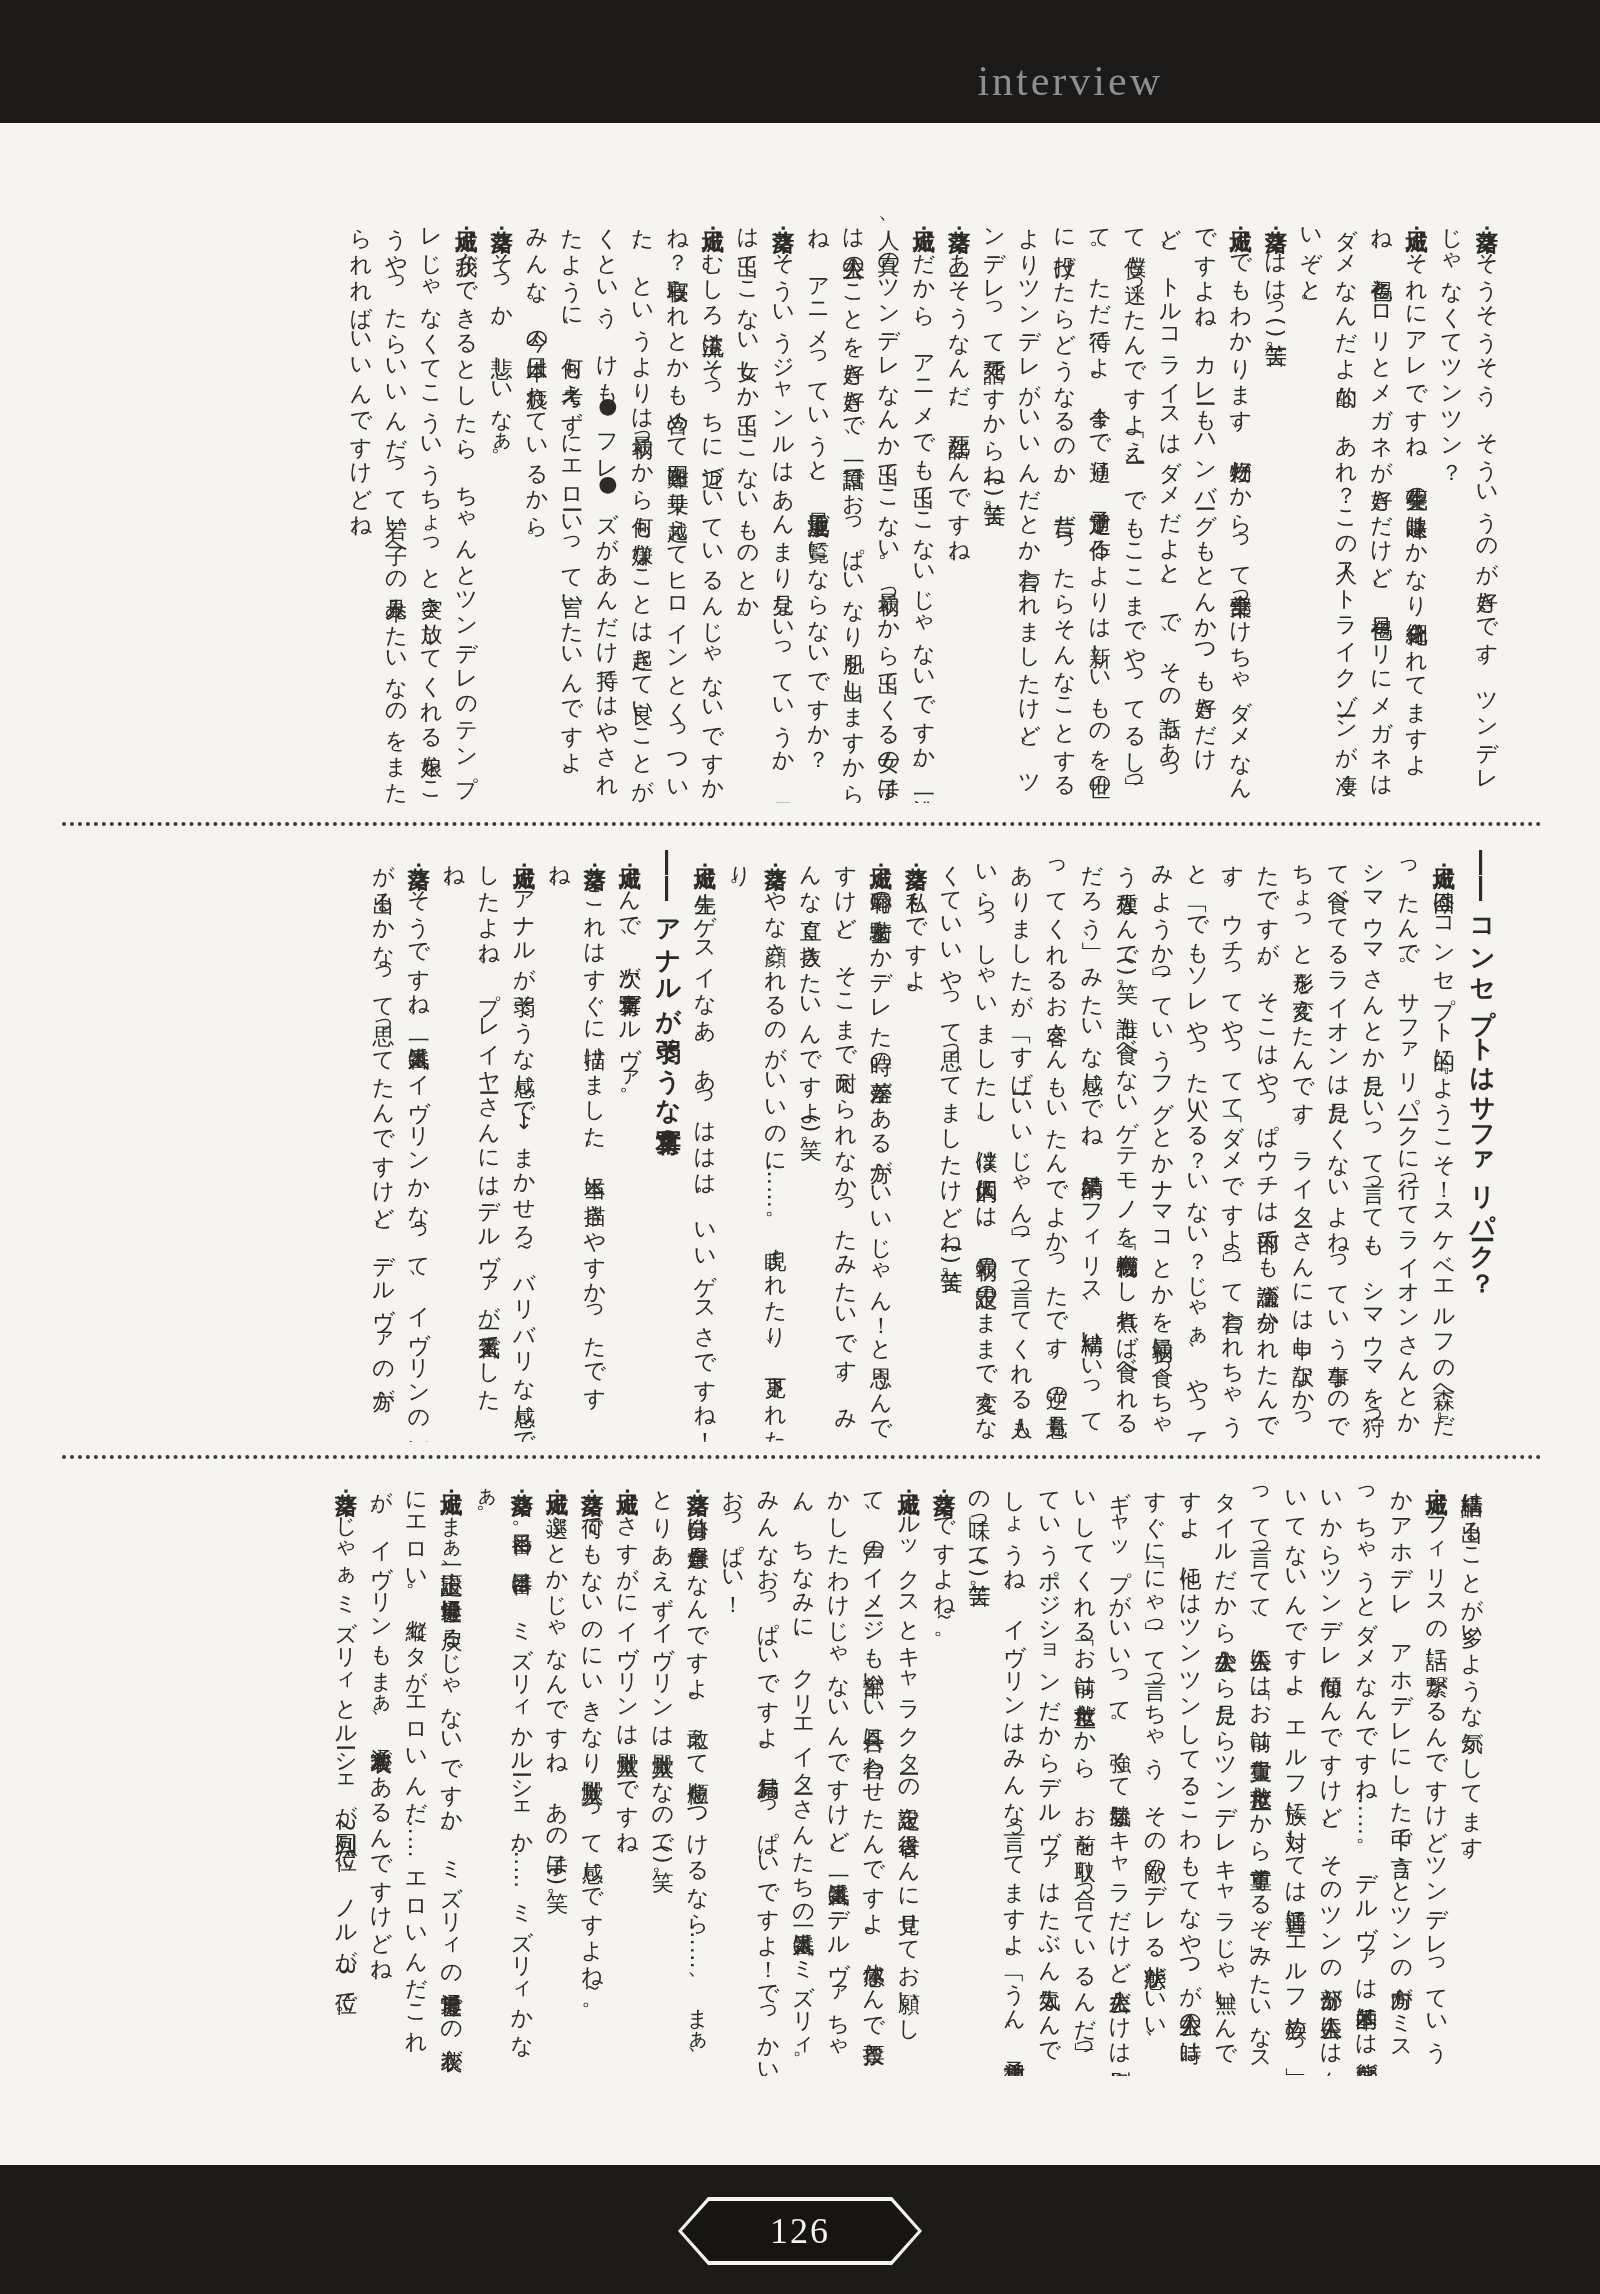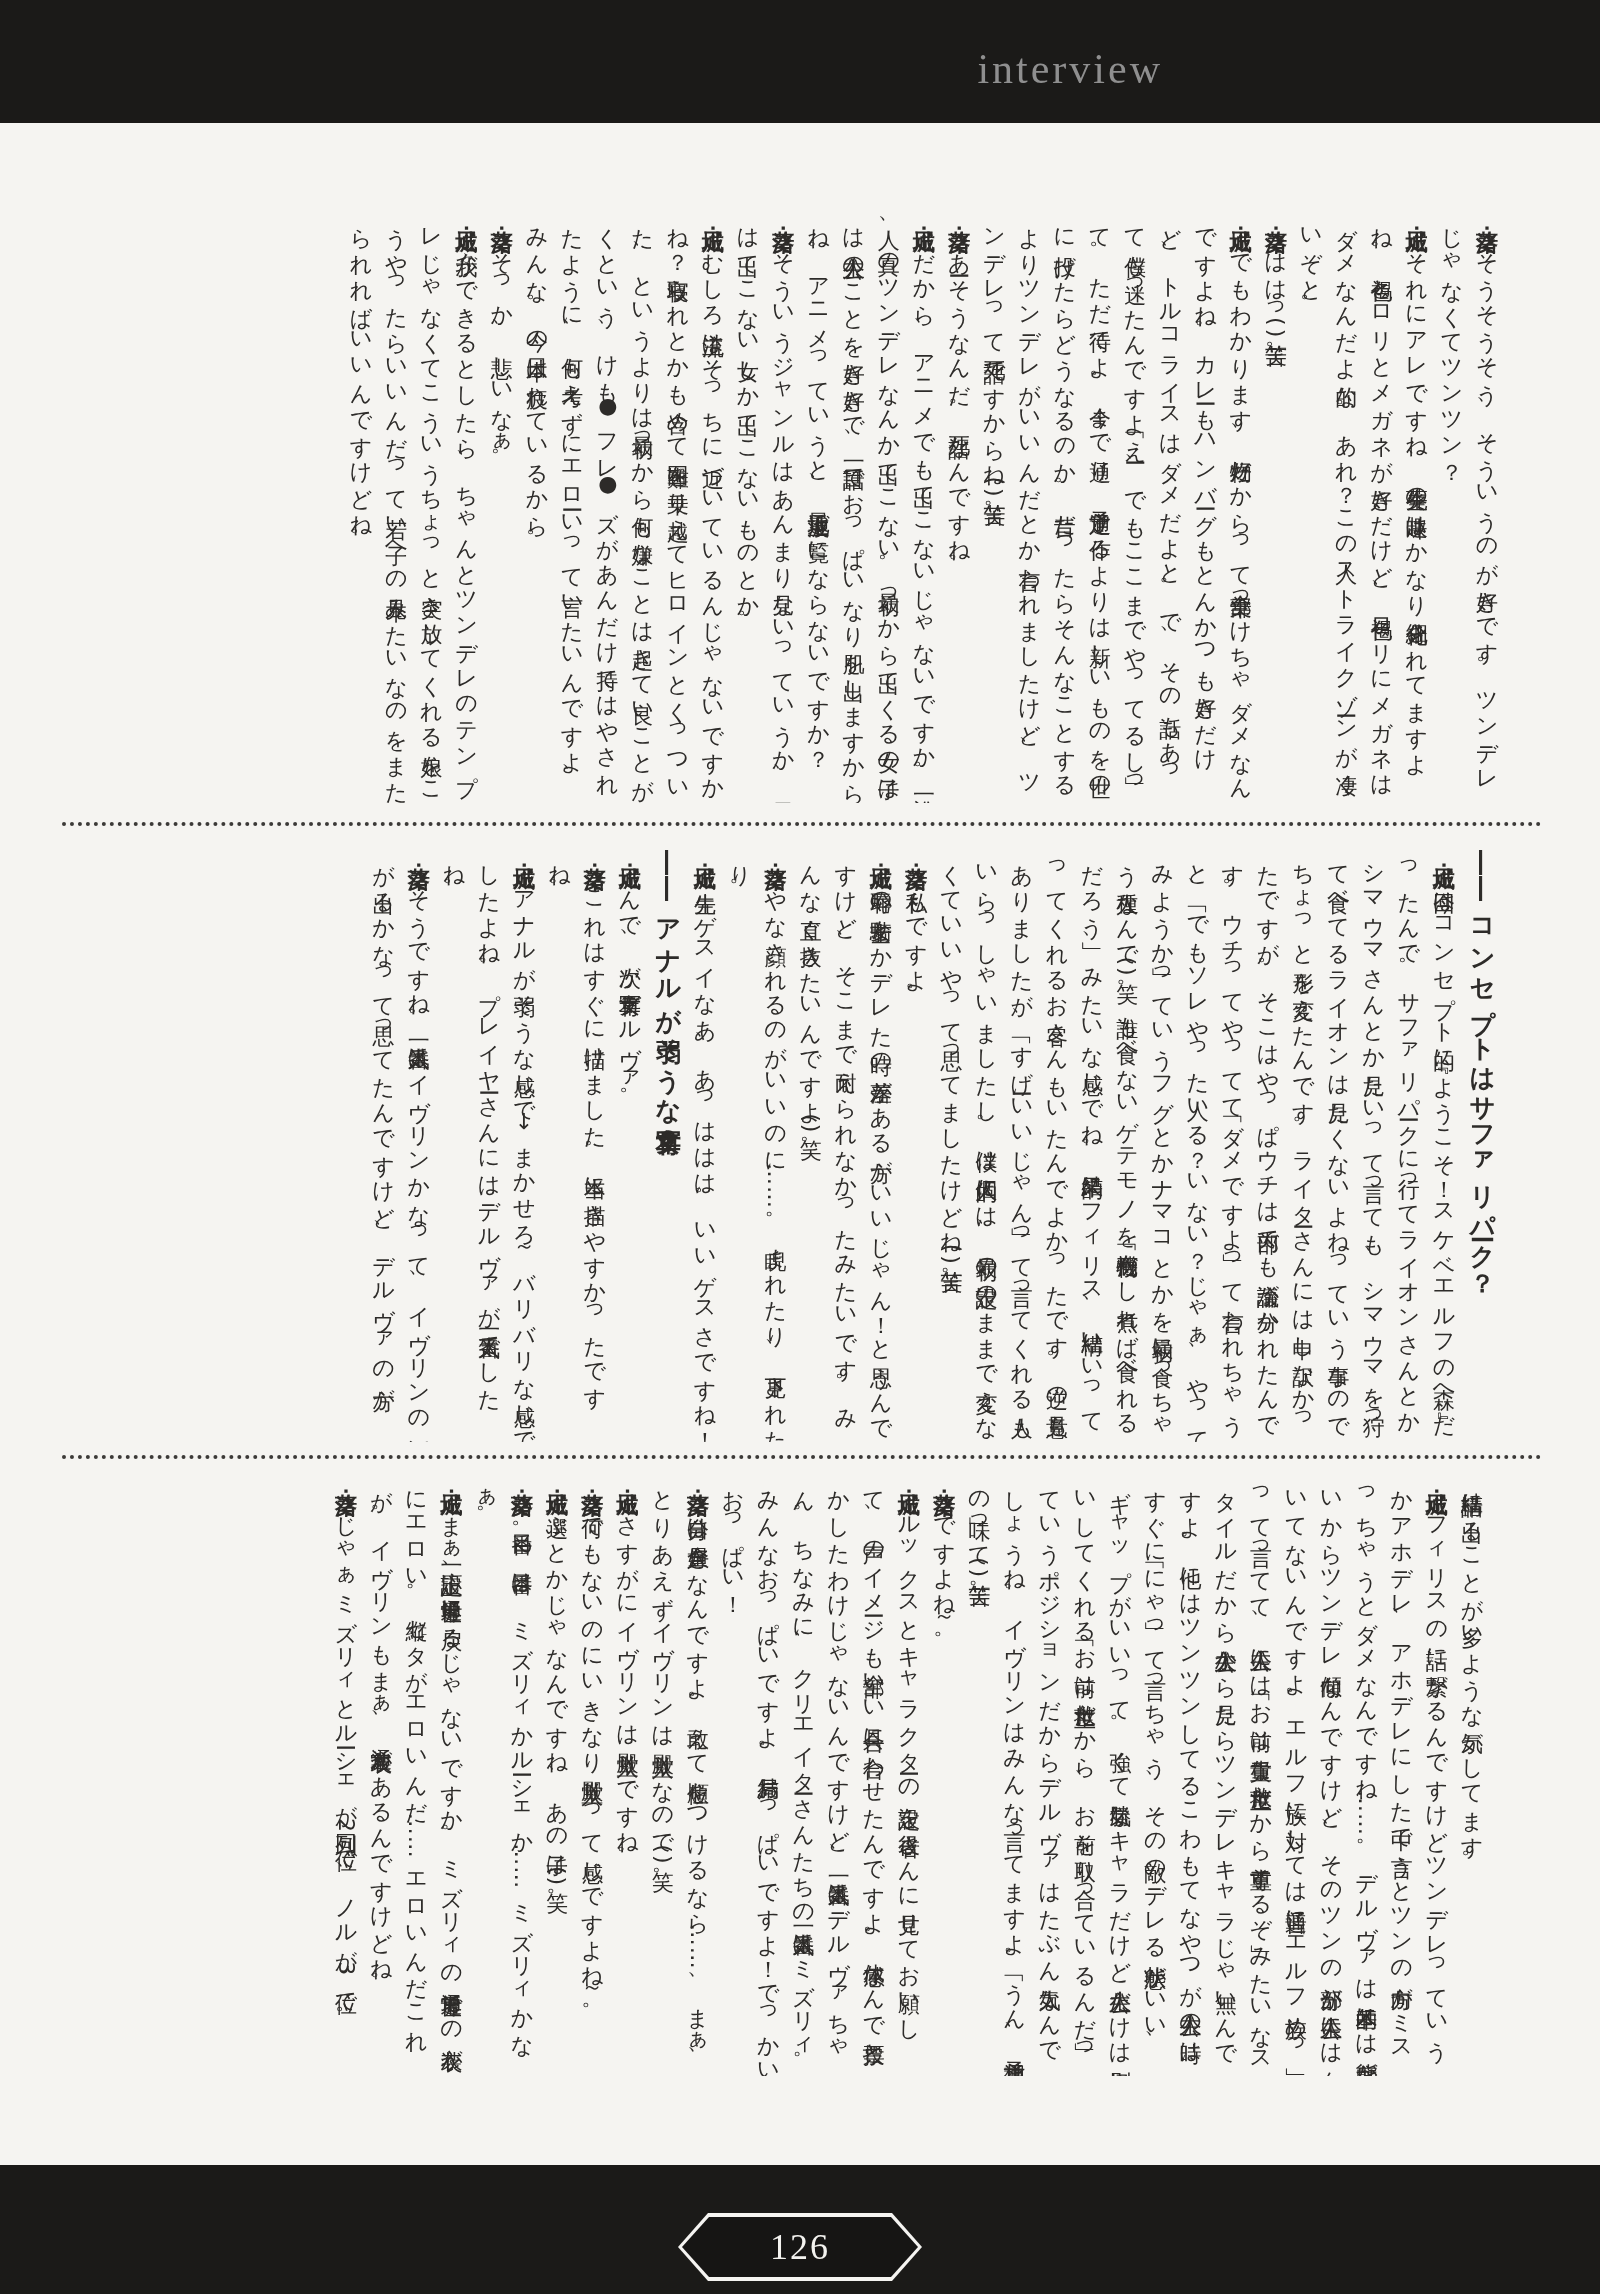--- a/index.html
+++ b/index.html
@@ -10,34 +10,34 @@
     font-family: "DejaVu Sans", sans-serif;
     color: #2d2b29;
   }
 
   
   .top-band {
     position: absolute; top: 0; left: 0; width: 100%; height: 123px;
     background: #1b1a18;
   }
   .logo {
-    position: absolute; right: 437px; top: 48px;
+    position: absolute; right: 437px; top: 60px;
     font-family: "Liberation Serif", serif;
     font-size: 42px; letter-spacing: 3px; color: #8f8f8f;
     line-height: 1;
     margin-left: 14px;
   }
   .bottom-band {
     position: absolute; left: 0; bottom: 0; width: 100%; height: 129px;
     background: #1b1a18;
   }
 
   
   .ribbon {
-    position: absolute; left: 50%; top: 48px; transform: translateX(-50%);
+    position: absolute; left: 50%; top: 32px; transform: translateX(-50%);
     width: 244px; height: 68px; background: #f5f4f1;
     clip-path: polygon(0 50%, 30px 0, 214px 0, 244px 50%, 214px 100%, 30px 100%);
   }
   .ribbon-inner {
     position: absolute; inset: 4px; background: #161514;
     clip-path: polygon(0 50%, 27px 0, calc(100% - 27px) 0, 100% 50%, calc(100% - 27px) 100%, 27px 100%);
     display: flex; align-items: center; justify-content: center;
   }
   .page-number {
     font-family: "Liberation Serif", serif;

